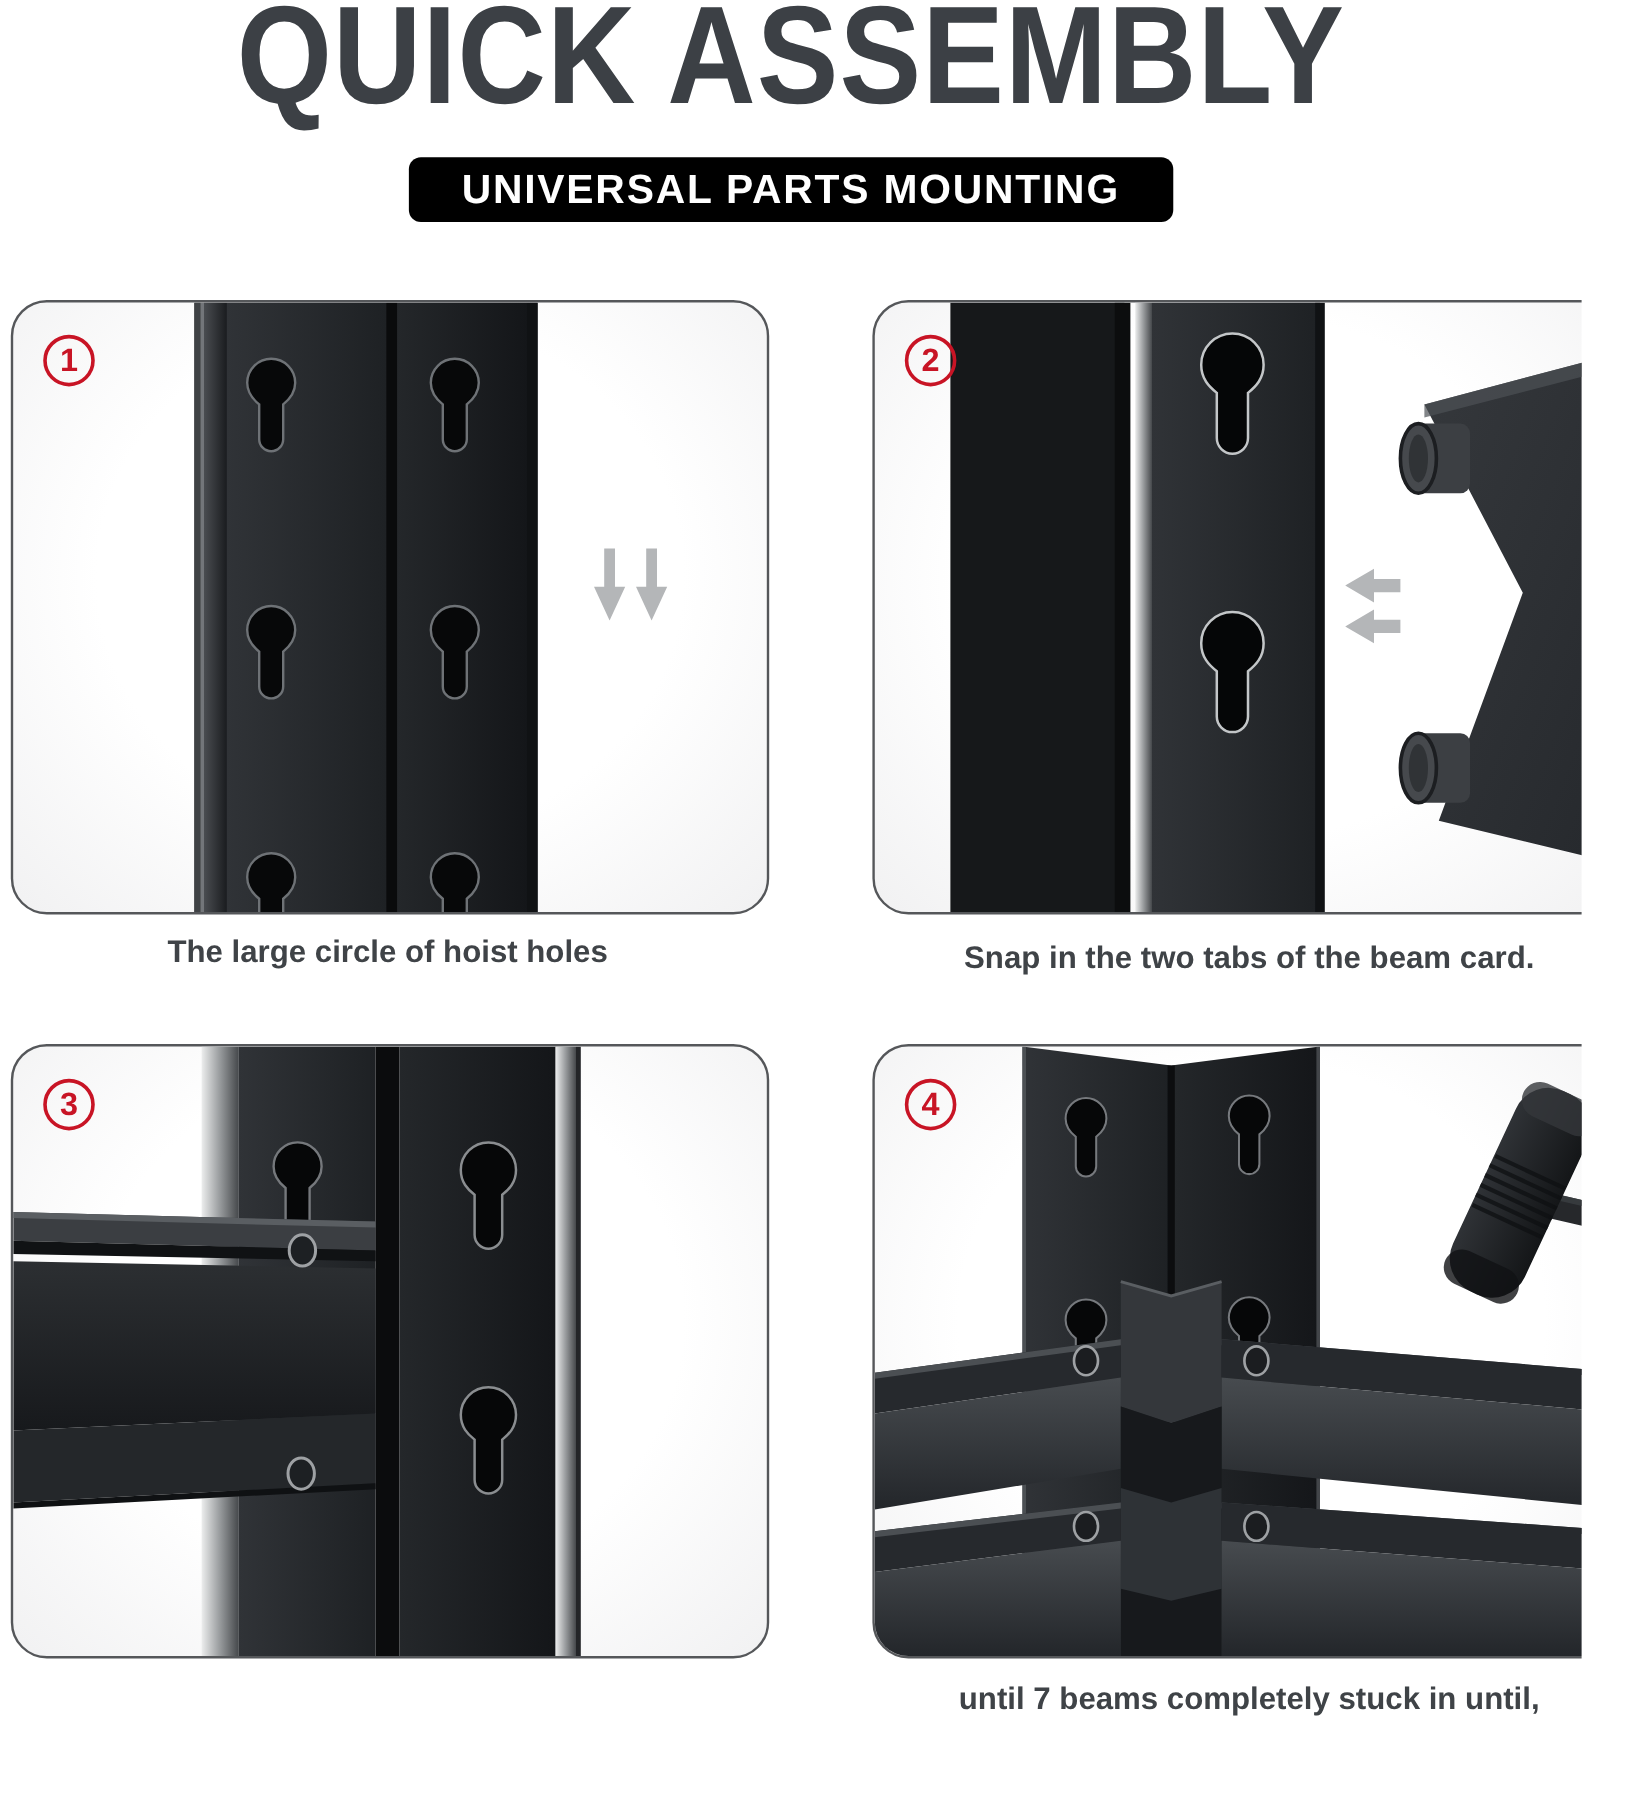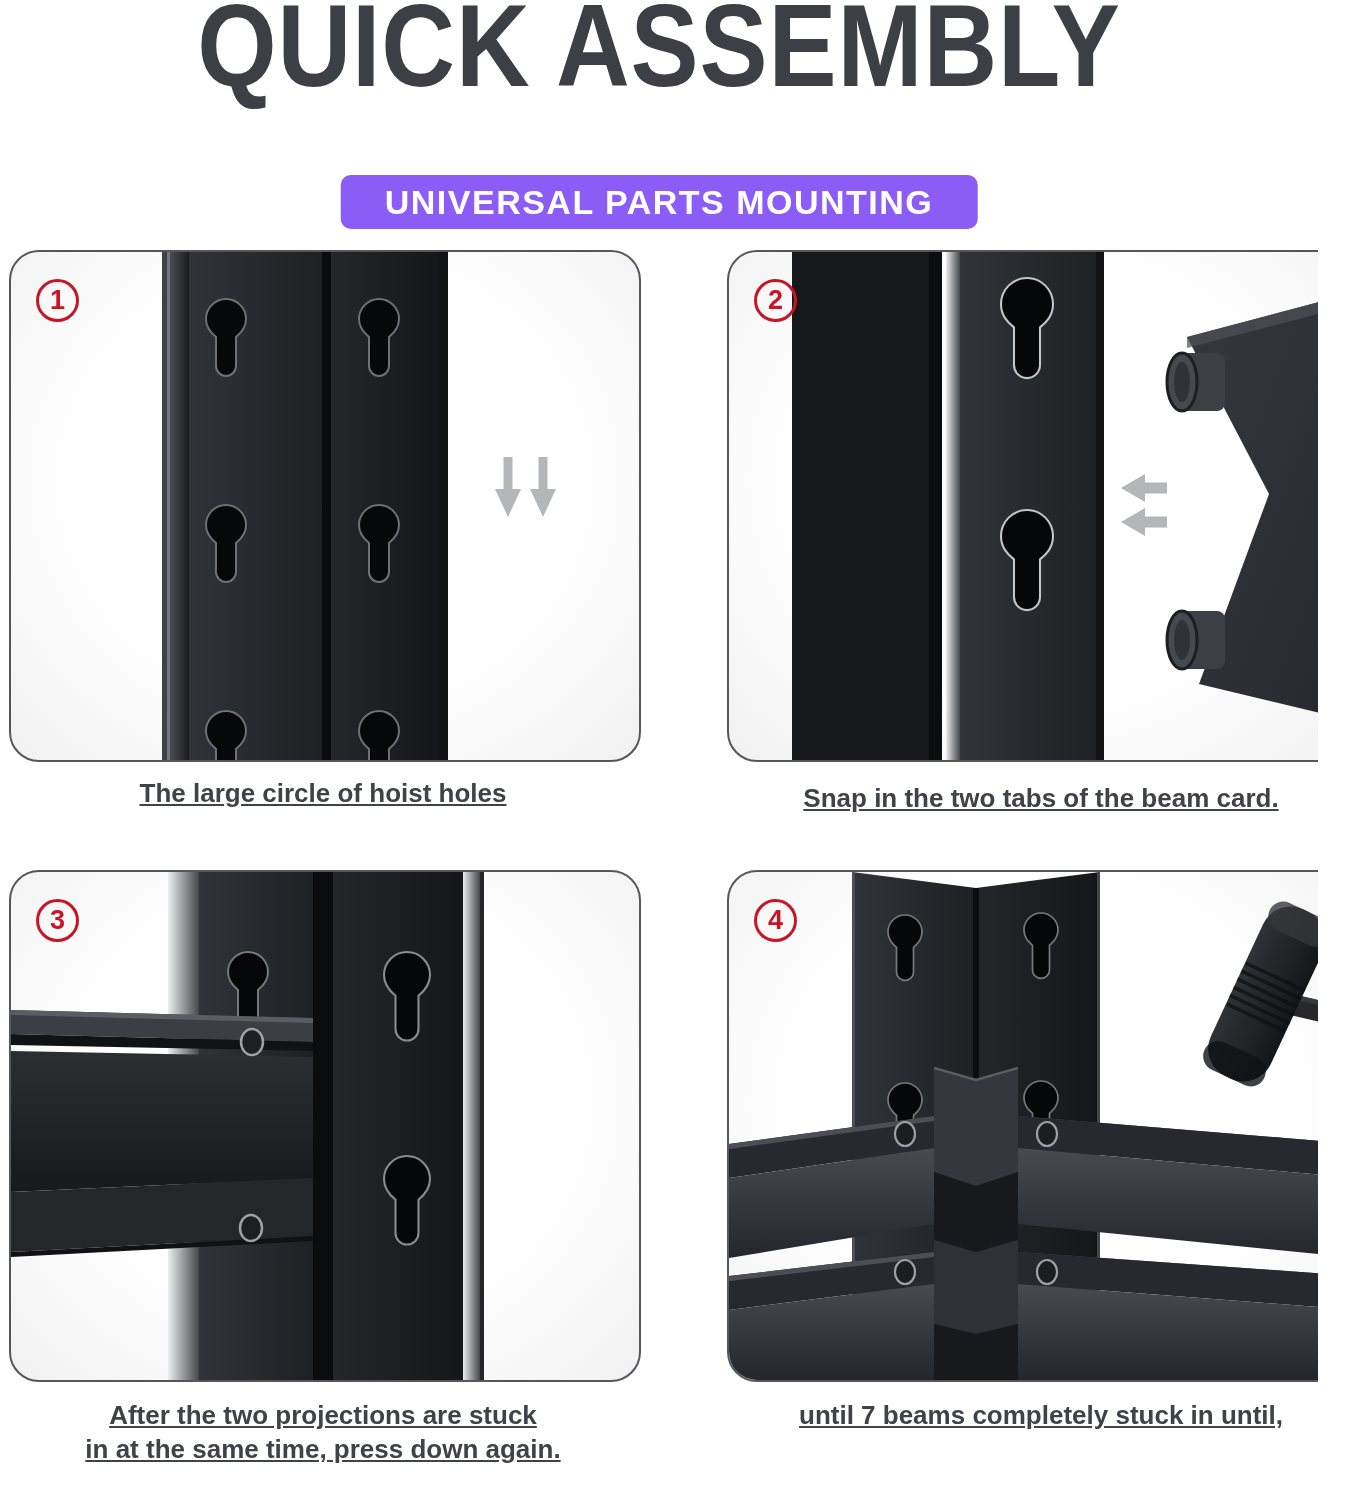--- a/index.html
+++ b/index.html
@@ -2,33 +2,33 @@
 <html><head>
 <meta charset="utf-8">
 <style>
   html,body{margin:0;padding:0;background:#ffffff;}
   .page{position:relative;width:1318px;height:1500px;background:#ffffff;overflow:hidden;
         font-family:"Liberation Sans",sans-serif;}
   .title{position:absolute;top:-14px;left:0;width:100%;text-align:center;white-space:nowrap;
          font-size:116px;line-height:1.05;font-weight:bold;color:#3c4045;
          transform:scaleX(.88);transform-origin:50% 0;letter-spacing:1px;}
   .banner{position:absolute;top:131px;left:50%;transform:translateX(-50%);
-          background:#8b5cf6;color:#ffffff;border-radius:10px;height:54px;
+          background:#000000;color:#ffffff;border-radius:10px;height:54px;
           display:flex;align-items:center;padding:0 44px;font-size:34px;font-weight:bold;
-          letter-spacing:1.5px;white-space:nowrap;margin-top:44px;}
+          letter-spacing:1.5px;white-space:nowrap;}
   .panel{position:absolute;width:628px;height:508px;border:2px solid #55575a;border-radius:30px;
          overflow:hidden;background:radial-gradient(ellipse at 50% 45%, #ffffff 55%, #f1f1f2 100%);}
   #p1{left:9px;top:250px}#p2{left:727px;top:250px}#p3{left:9px;top:870px}#p4{left:727px;top:870px}
   .illus{position:absolute;left:0;top:0;width:628px;height:508px;}
   .badge{position:absolute;left:25px;top:27px;width:37px;height:37px;border:3px solid #c81425;
          border-radius:50%;color:#c81425;font-size:27px;font-weight:bold;
          display:flex;align-items:center;justify-content:center;z-index:5;background:transparent;}
   .caption{position:absolute;width:628px;text-align:center;font-size:26px;font-weight:bold;
            color:#3f4347;line-height:34px;}
-  .caption span{display:block;text-decoration:underline;}
+  .caption span{display:block;}
   .cap1{left:9px;top:776px}.cap2{left:727px;top:781px}.cap3{left:9px;top:1398px}.cap4{left:727px;top:1398px}
   .defs{position:absolute;width:0;height:0;}
 </style>
 </head>
 <body>
 
 <div class="page">
 
   <svg class="defs" aria-hidden="true">
     <defs>
@@ -221,21 +221,17 @@
     </svg>
     <div class="badge">4</div>
   </div>
 
   <div class="caption cap1">
     <span>The large circle of hoist holes</span>
   </div>
   <div class="caption cap2">
     <span>Snap in the two tabs of the beam card.</span>
   </div>
-  <div class="caption cap3">
-    <span>After the two projections are stuck</span>
-    <span>in at the same time, press down again.</span>
-  </div>
   <div class="caption cap4">
     <span>until 7 beams completely stuck in until,</span>
   </div>
 
 </div>
 
 </body></html>

